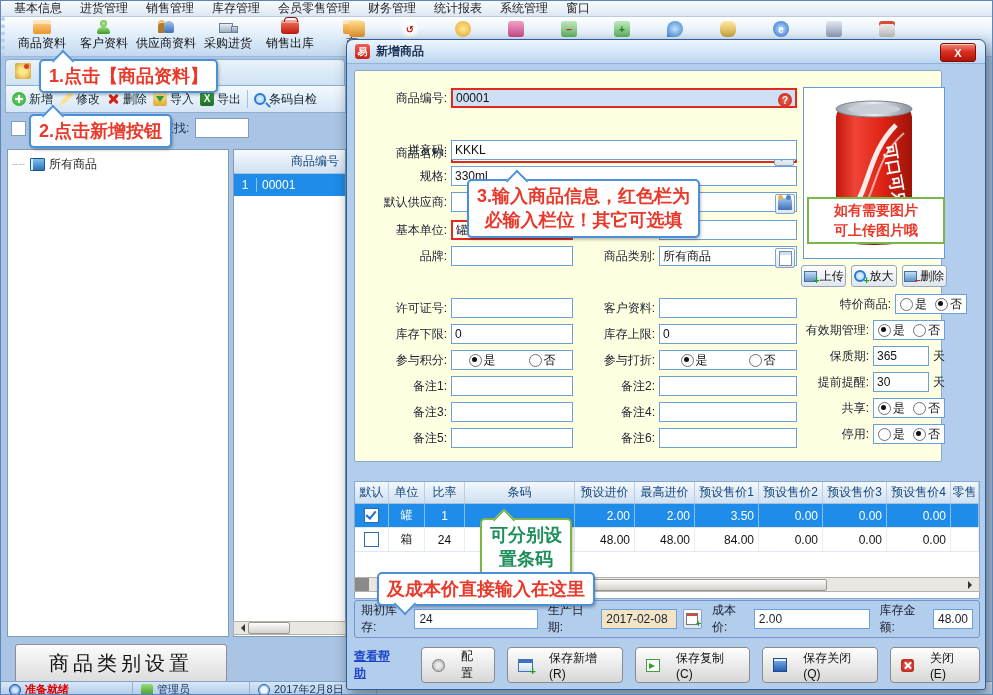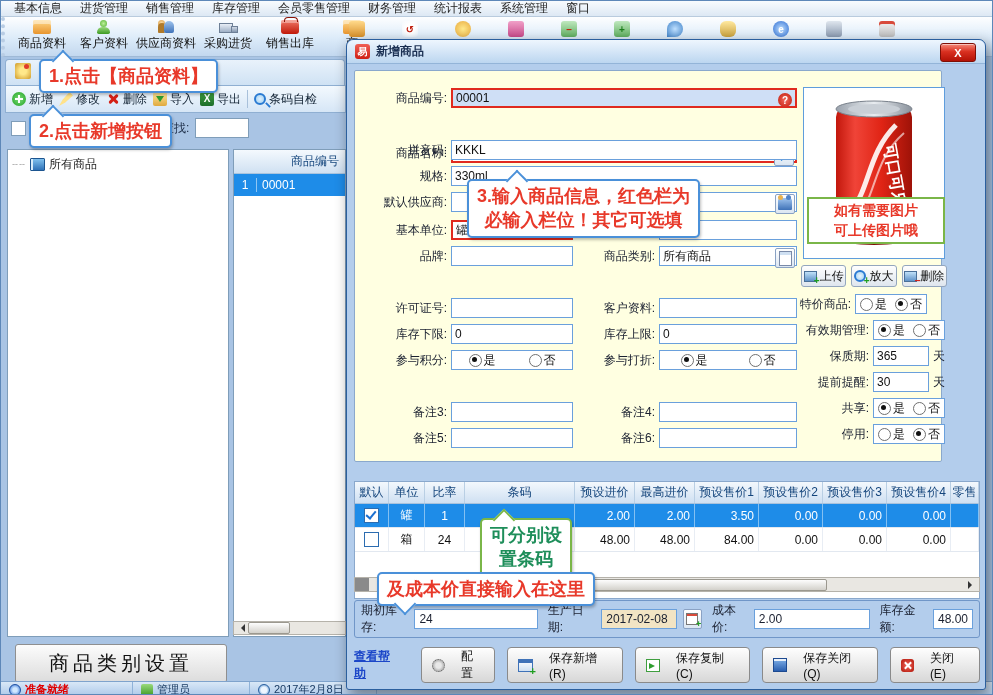--- a/index.html
+++ b/index.html
@@ -439,20 +439,26 @@
               <span class="radio on"></span>
               <span>是</span>
             </span>
           <span class="ropt">
               <span class="radio"></span>
               <span>否</span>
             </span>
         </span>
       </div>
 
+      <div class="frow" style="left:6px;top:304px;width:436px;">
+        <span class="flabel" style="width:86px">备注1:</span>
+        <span class="field" style="width:122px"></span>
+        <span class="flabel" style="width:82px">备注2:</span>
+        <span class="field" style="flex:1"></span>
+      </div>
 
       <div class="frow" style="left:6px;top:330px;width:436px;">
         <span class="flabel" style="width:86px">备注3:</span>
         <span class="field" style="width:122px"></span>
         <span class="flabel" style="width:82px">备注4:</span>
         <span class="field" style="flex:1"></span>
       </div>
 
       <div class="frow" style="left:6px;top:356px;width:436px;">
         <span class="flabel" style="width:86px">备注5:</span>
@@ -497,21 +503,21 @@
         <span class="ibtn">
             <span class="mag-ic"></span>
             <span>放大</span>
           </span>
         <span class="ibtn">
             <span class="pic-ic minus"></span>
             <span>删除</span>
           </span>
       </div>
 
-      <div class="rrow" style="left:428px;top:222px;width:144px;">
+      <div class="rrow" style="left:468px;top:222px;width:144px;">
         <span class="flabel" style="width:68px">特价商品:</span>
         <span class="radiobox" style="flex:1">
           <span class="ropt">
               <span class="radio"></span>
               <span>是</span>
             </span>
           <span class="ropt">
               <span class="radio on"></span>
               <span>否</span>
             </span>

